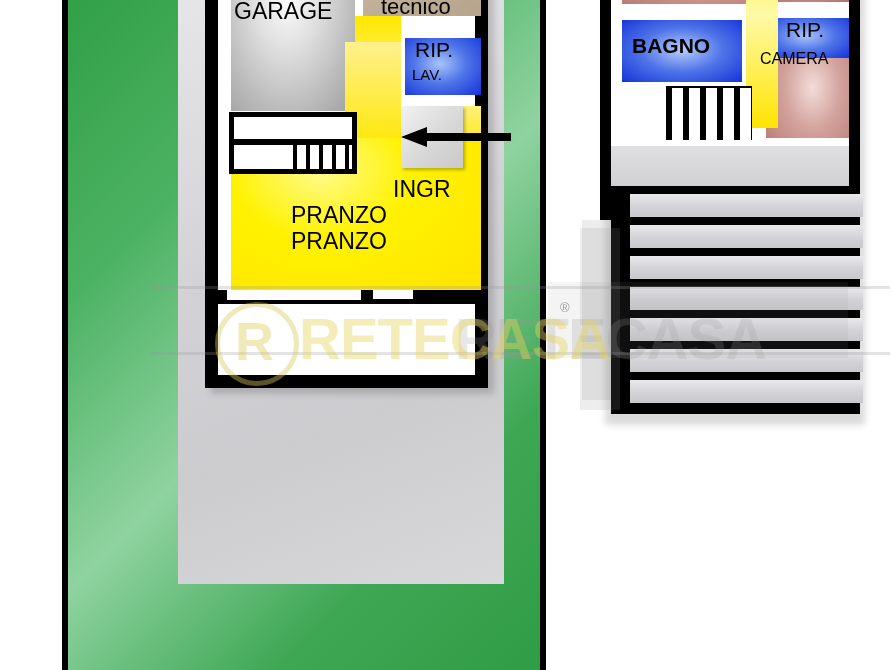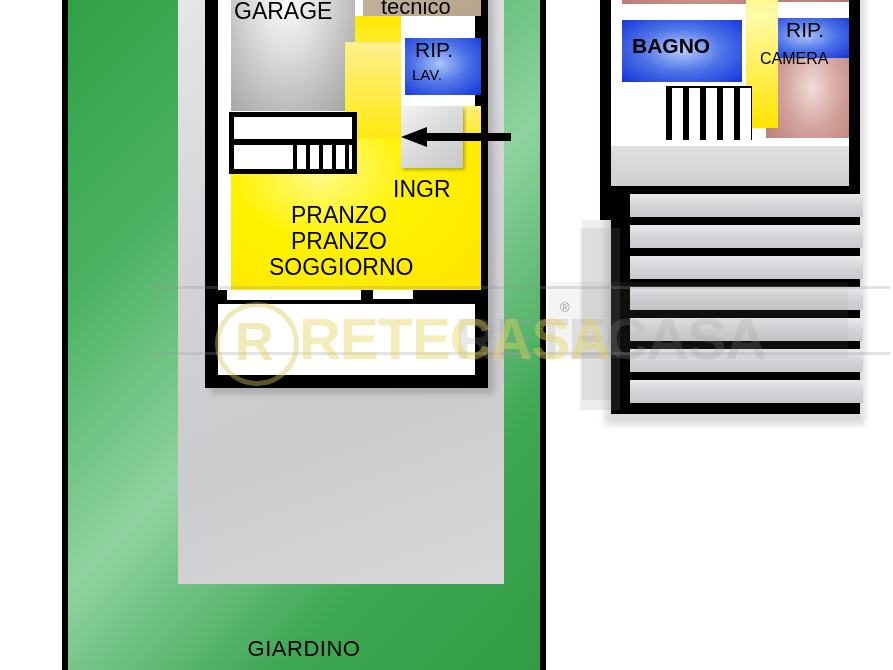--- a/index.html
+++ b/index.html
@@ -130,21 +130,20 @@
   #wm-tm{left:560px;top:300px;font-size:13px;color:#9b9b9b;}
 </style>
 </head>
 <body>
 
 <div id="stage">
 
   <div class="abs" id="plot-outline"></div>
   <div class="abs" id="plot-garden"></div>
   <div class="abs" id="plot-patio"></div>
-  <div class="abs garden-label">GIARDINO</div>
 
   <div class="abs" id="gf">
     <div class="abs" id="gf-shadow"></div>
     <div class="abs" id="gf-wall"></div>
     <div class="abs" id="gf-inner"></div>
 
     <div class="abs room" id="r-garage"></div>
     <div class="abs room" id="r-tecnico"></div>
 
     <div class="abs room" id="y-corr"></div>
@@ -174,21 +173,20 @@
     <div class="abs" id="gf-bot-open"></div>
     <div class="abs" id="gf-bot-open2"></div>
 
     <div class="abs lbl" id="lbl-garage">GARAGE</div>
 
     <div class="abs lbl" id="lbl-tecnico-2">tecnico</div>
     <div class="abs lbl" id="lbl-rip1">RIP.</div>
     <div class="abs lbl" id="lbl-rip2">LAV.</div>
     <div class="abs lbl" id="lbl-cucina">PRANZO</div>
     <div class="abs lbl" id="lbl-pranzo">PRANZO</div>
-    <div class="abs lbl" id="lbl-sogg">SOGGIORNO</div>
     <div class="abs lbl" id="lbl-ingr">INGR</div>
   </div>
 
   <div class="abs" id="ff">
     <div class="abs" id="ff-shadow"></div>
     <div class="abs" id="ff-wall"></div>
     <div class="abs" id="ff-inner"></div>
 
     <div class="abs room" id="r-cam2"></div>
     <div class="abs room" id="r-cam1"></div>

